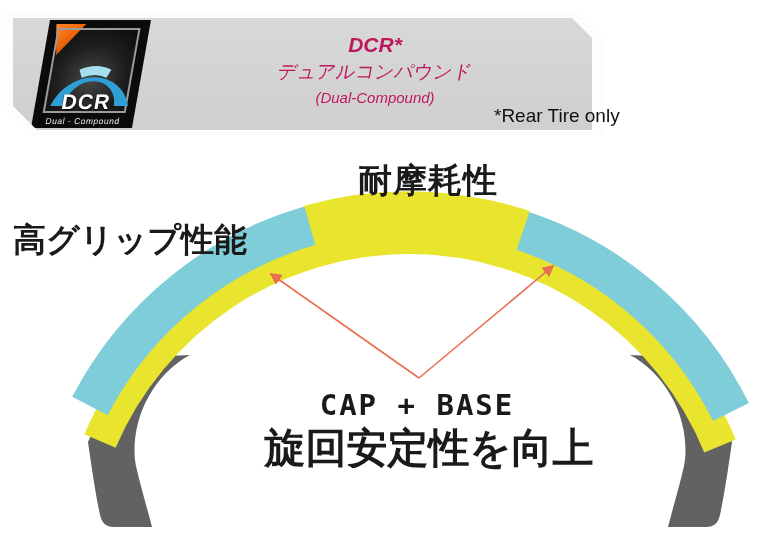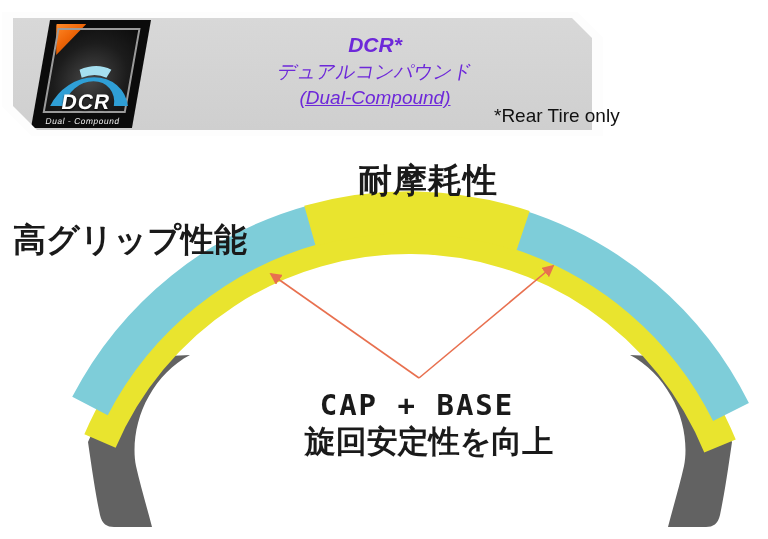--- a/index.html
+++ b/index.html
@@ -50,41 +50,41 @@
     text-shadow:0 1px 2px #000;
   }
   .badge-sub {
     position:absolute; left:0; right:0; bottom:2px; text-align:center;
     color:#f0f0f0; font-size:8.5px; letter-spacing:0.5px; white-space:nowrap;
   }
 
   
   .plate-text {
     position:absolute; left:153px; top:19px; width:440px; text-align:center;
-    color:#6d28d9; z-index:11;
+    color:#be185d; z-index:11;
   }
   .plate-title { font-size:21px; font-weight:bold; font-style:italic; line-height:28px; }
   .plate-sub-jp { font-size:19px; line-height:26px; transform:skewX(-10deg); }
-  .plate-sub-en { font-size:19px; font-style:italic; line-height:25px;text-decoration:underline; }
+  .plate-sub-en { font-size:15px; font-style:italic; line-height:25px; }
   .rear-note {
     position:absolute; left:494px; top:105px; font-size:19px; color:#111;
     z-index:12; white-space:nowrap;
   }
 
   
   .tire-svg { position:absolute; left:0; top:0; z-index:1; }
   .dlabel { position:absolute; color:#1a1a1a; font-weight:bold; white-space:nowrap; z-index:2; }
   .label-wear { left:358px; top:158px; font-size:34px; letter-spacing:1px; }
   .label-grip { left:13px; top:218px; font-size:33px; }
   .label-capbase {
     left:417px; top:388px; transform:translateX(-50%);
     font-family:"DejaVu Sans Mono", monospace; font-size:29px; font-weight:bold;
     letter-spacing:2px;
   }
-  .label-stability { left:429px; top:421px; transform:translateX(-50%); font-size:31px; }
+  .label-stability { left:429px; top:421px; transform:translateX(-50%); font-size:41px; }
 </style>
 </head>
 <body>
 
 <div class="page">
 
   <svg class="tire-svg" width="768" height="539" viewBox="0 0 768 539">
     <defs>
       <marker id="ah" viewBox="0 0 10 10" refX="8.5" refY="5" markerWidth="7.5" markerHeight="7.5" orient="auto">
         <path d="M0,0 L10,5 L0,10 Z" fill="#e8704f"></path>

